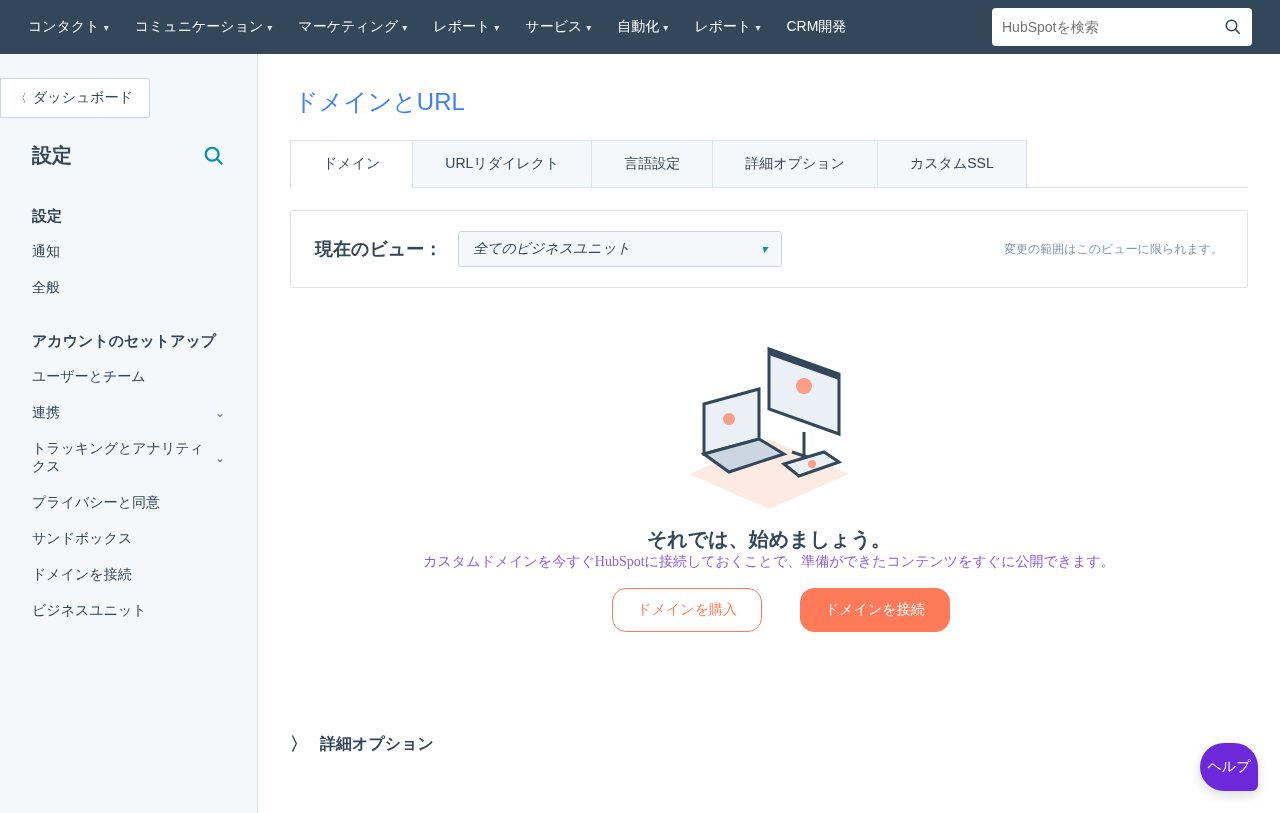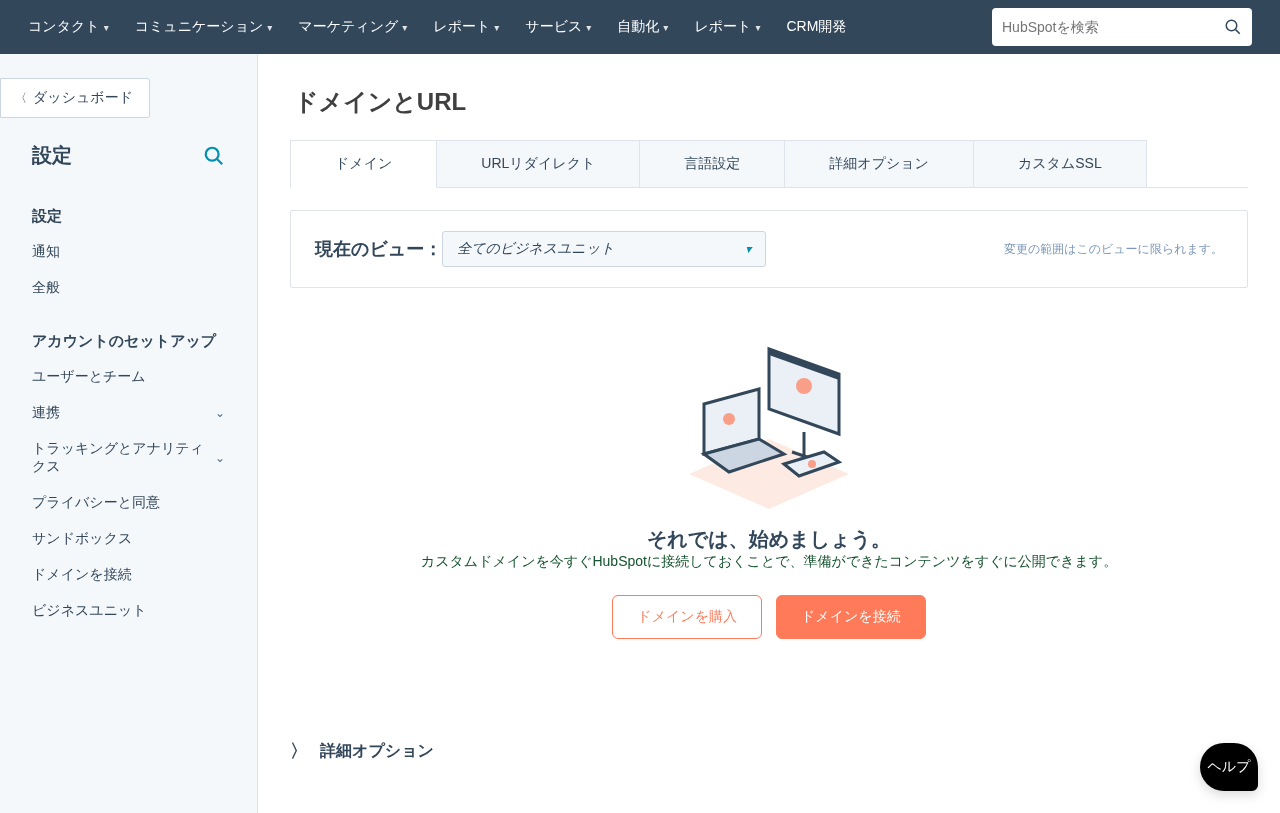--- a/index.html
+++ b/index.html
@@ -83,29 +83,29 @@
     cursor: pointer;
     font-size: 14px;
   }
   .side-item .chev { color: #516f90; font-size: 12px; }
   
   .main {
     flex: 1;
     padding: 32px 32px 32px 32px;
     overflow-y: auto;
   }
-  .page-title { font-size: 24px; font-weight: 700; color: #404040; margin-bottom: 22px; padding-left:4px;}
+  .page-title { font-size: 24px; font-weight: 400; color: #3b82f6; margin-bottom: 22px; padding-left:4px;}
   
   .tabs {
     display: flex;
     border-bottom: 1px solid #dfe3eb;
     margin-bottom: 22px;
   }
   .tab {
-    padding: 14px 44px;
+    padding: 14px 32px;
     border: 1px solid #dfe3eb;
     border-bottom: none;
     background: #f5f8fa;
     color: #33475b;
     cursor: pointer;
     font-size: 14px;
     position: relative;
   }
   .tab.active {
     background: #fff;
@@ -113,20 +113,21 @@
     margin-bottom: -1px;
   }
   .tab + .tab { border-left: none; }
   
   .view-panel {
     border: 1px solid #dfe3eb;
     border-radius: 2px;
     padding: 20px 24px;
     display: flex;
     align-items: center;
+    gap: 16px;
   }
   .view-label { font-size: 18px; font-weight: 700; }
   .select {
     display: flex; align-items: center; justify-content: space-between;
     border: 1px solid #cbd6e2;
     background: #f5f8fa;
     border-radius: 3px;
     padding: 8px 14px;
     width: 324px;
     cursor: pointer;
@@ -138,45 +139,46 @@
   
   .empty {
     text-align: center;
     padding: 46px 20px 20px 20px;
   }
   .illus {
     width: 210px; height: 180px; margin: 0 auto 12px;
     display: block;
   }
   .empty-title { font-size: 20px; font-weight: 600; margin: 8px 0 0; color:#33475b;}
-  .empty-sub { font-size: 14px; color: #14532d; margin-bottom: 24px; }
+  .empty-sub { font-size: 14px; color: #8b5cf6; margin-bottom: 17px; font-family: Liberation Serif, serif; }
   .btn-row { display: flex; gap: 14px; justify-content: center; }
   .btn {
     padding: 12px 24px;
     font-size: 14px;
-    border-radius: 6px;
+    border-radius: 14px;
     cursor: pointer;
     border: 1px solid #ff7a59;
+    margin-left: 24px;
   }
   .btn-outline { background: #fff; color: #ff7a59; }
   .btn-primary { background: #ff7a59; color: #fff; }
   
   .advanced {
     margin-top: 80px;
     display: flex; align-items: center; gap: 12px;
     cursor: pointer;
     font-size: 16px; font-weight: 600; color: #33475b;
   }
   .advanced .arrow { color: #33475b; font-size: 18px; }
   
   .help {
     position: fixed;
     bottom: 22px;
     right: 22px;
-    background: #000000;
+    background: #6d28d9;
     color: #fff;
     border-radius: 24px 24px 6px 24px;
     width: 58px;
     height: 48px;
     display: flex; align-items: center; justify-content: center;
     font-size: 14px;
     cursor: pointer;
     box-shadow: 0 4px 12px rgba(0,0,0,.15);
   }
 </style>

